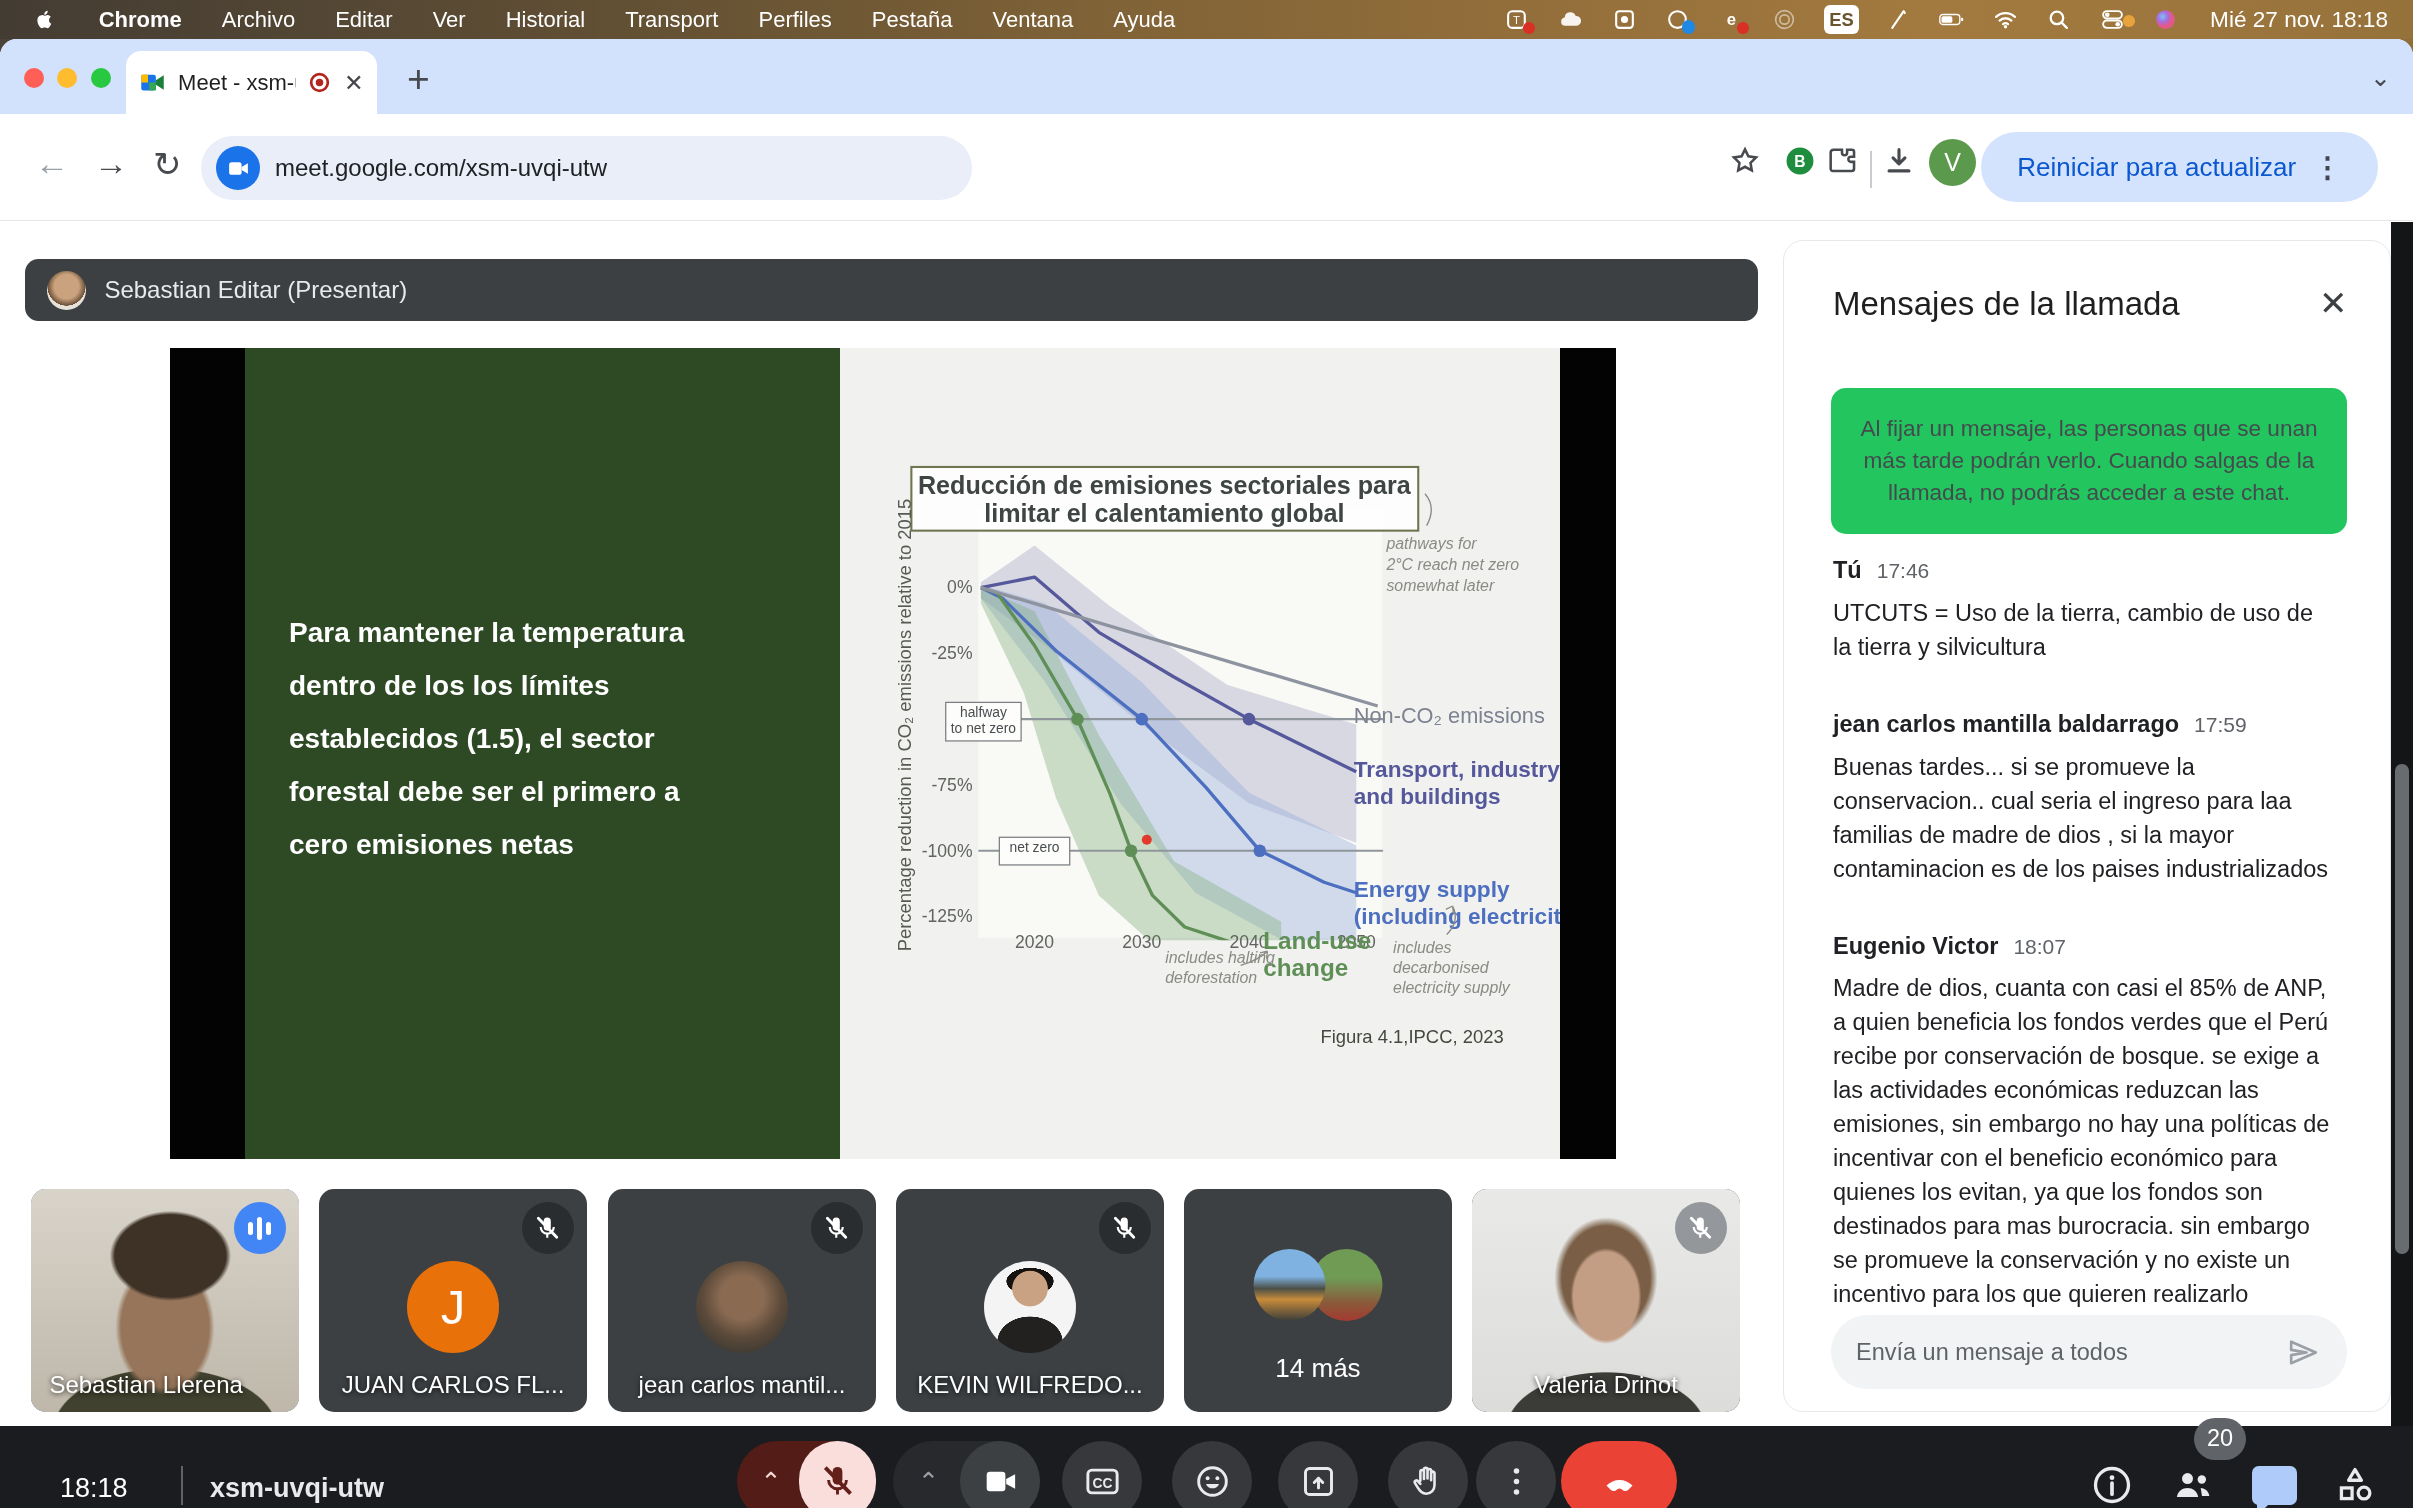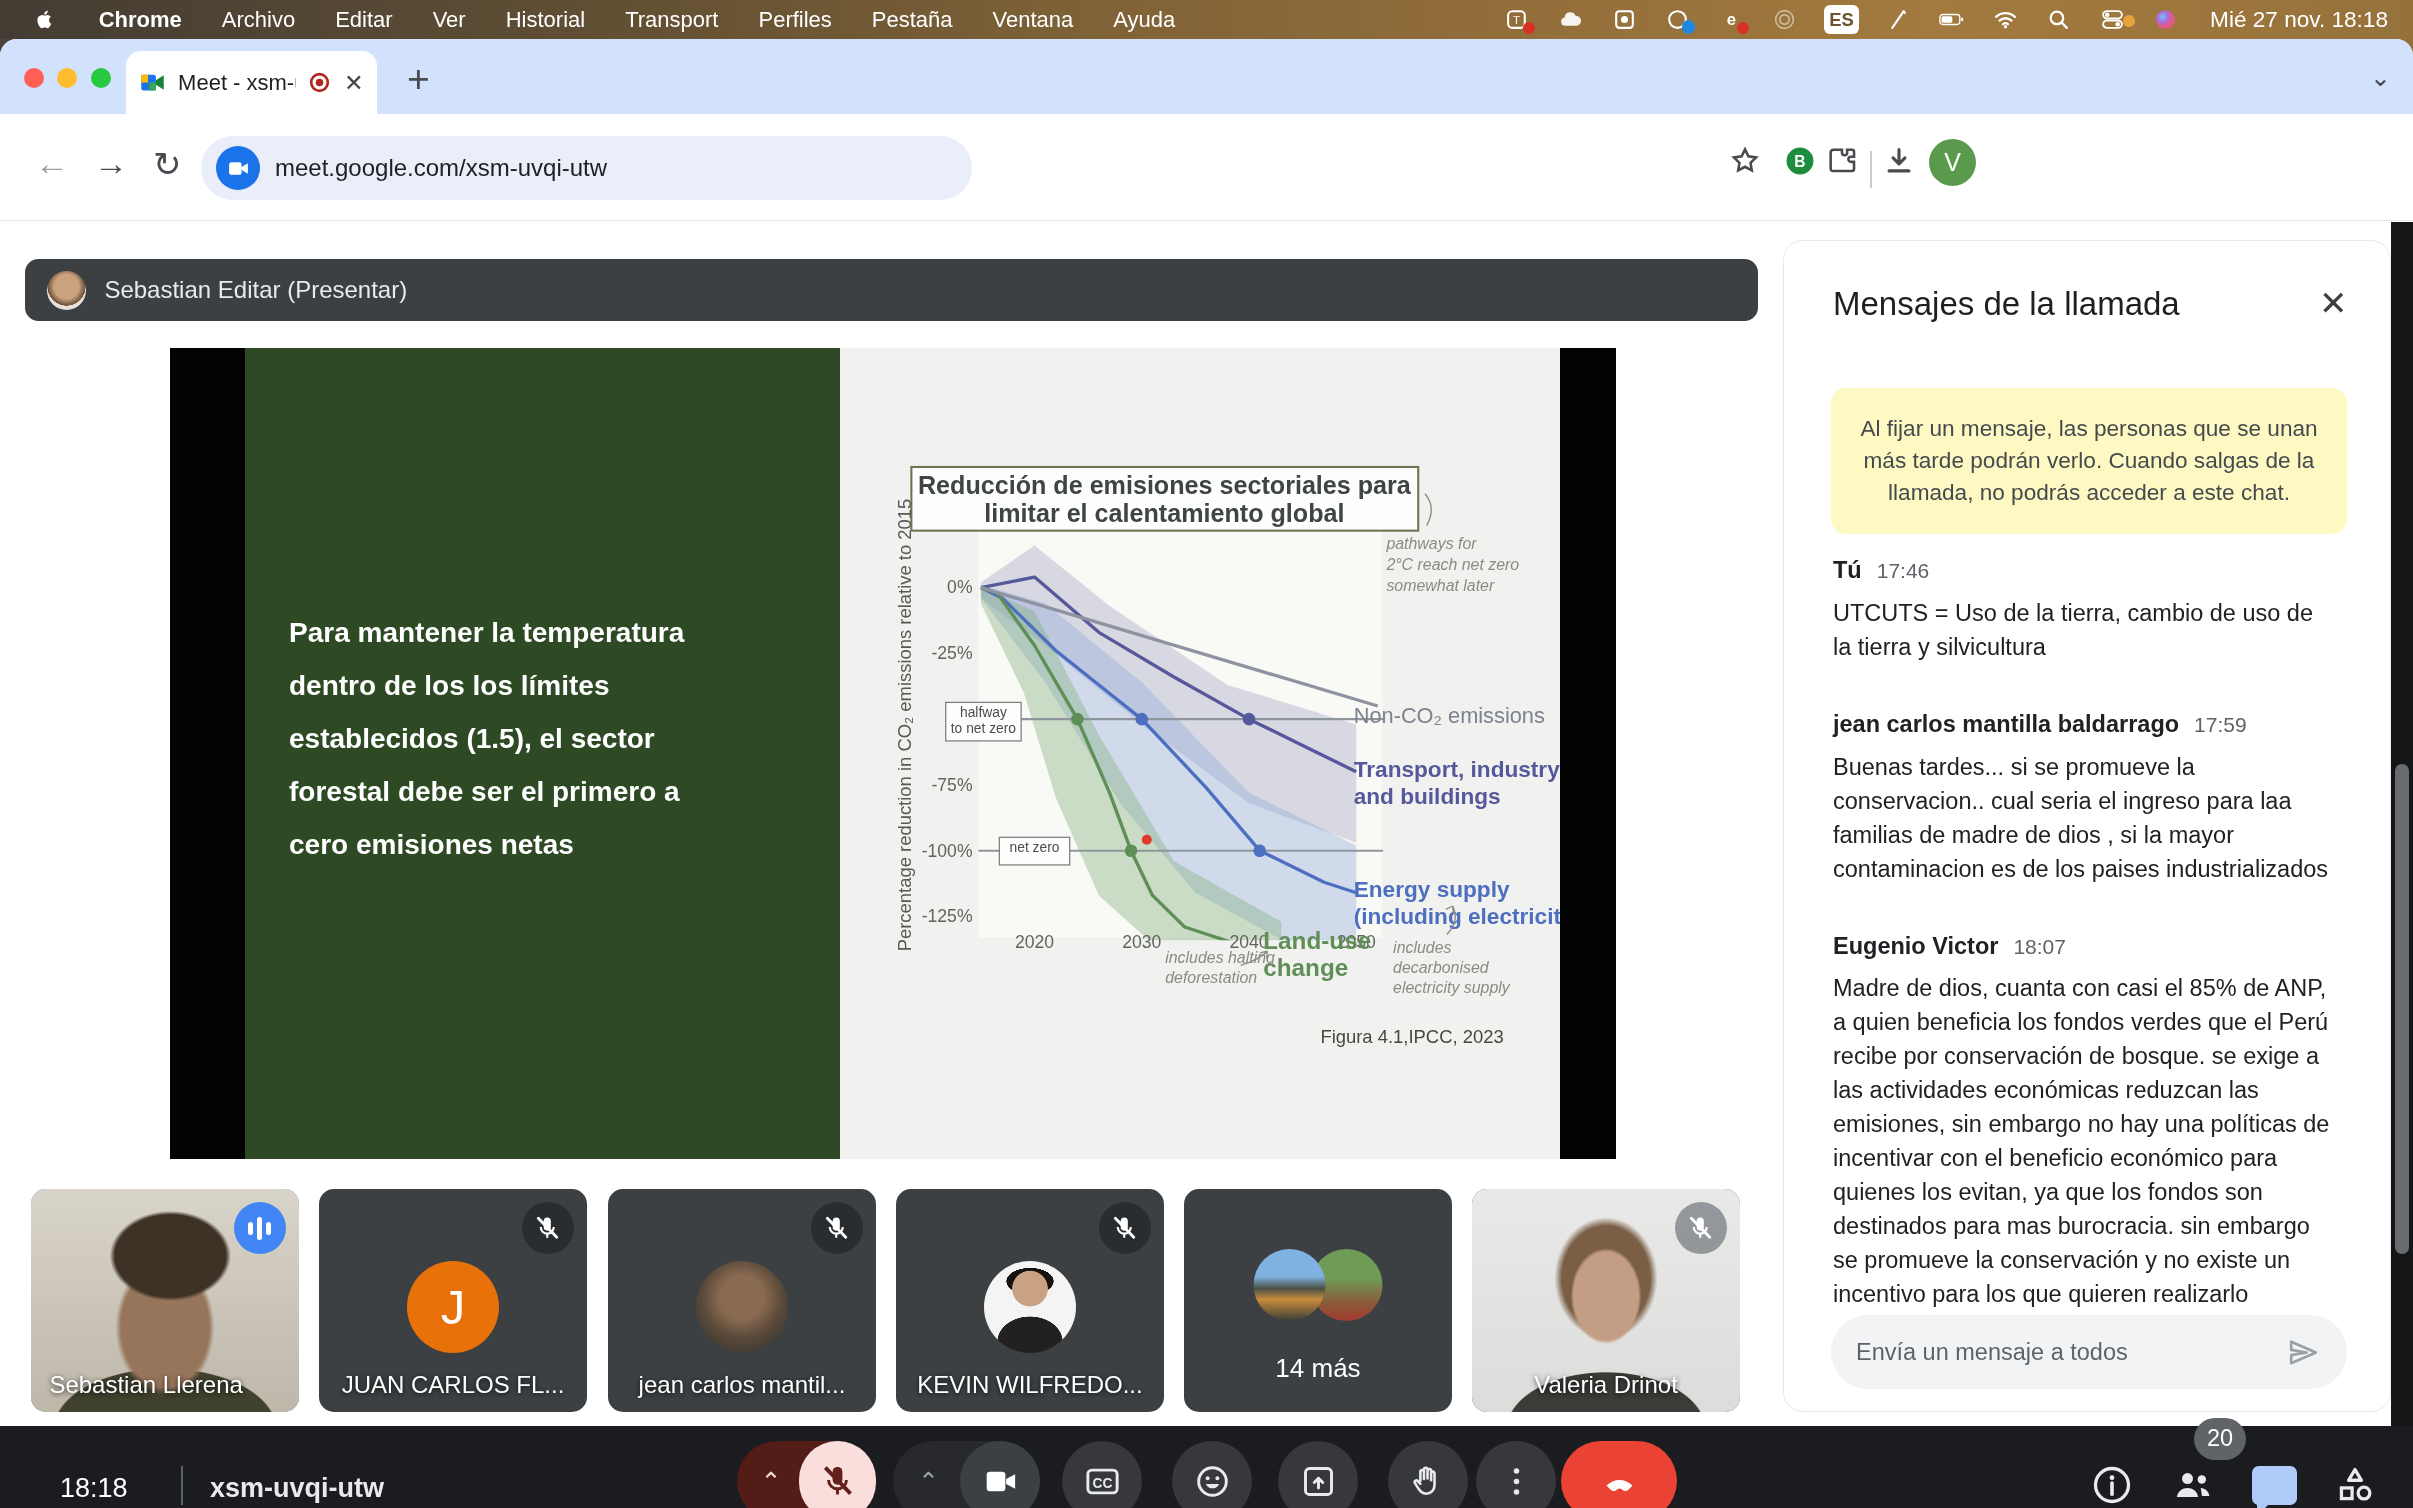--- a/index.html
+++ b/index.html
@@ -106,21 +106,21 @@
   .more-c{width:72px;height:72px;border-radius:50%;}
   .more-c.c1{background:linear-gradient(180deg,#7fb2e0 38%,#4b4f46 55%,#c78b3b 70%,#3a3d3a);z-index:1;}
   .more-c.c2{background:linear-gradient(180deg,#6f9b55 40%,#8a5a3a 75%,#a43a30);margin-left:-15px;}
   .more-label{position:absolute;top:164px;left:0;width:100%;text-align:center;color:#fff;font-size:26px;}
 
   
   #chat-panel{position:absolute;left:1783px;top:18.4px;width:608px;height:1172px;background:#fff;border:0.8px solid #e7e8ea;
     border-radius:20px;overflow:hidden;}
   #chat-title{position:absolute;left:49px;top:44px;font-size:33px;color:#1f1f1f;}
   #chat-close{position:absolute;left:535px;top:42px;font-size:34px;color:#3c4043;}
-  #chat-notice{position:absolute;left:47px;top:147px;width:516px;background:#fef9c3;border-radius:15px;
+  #chat-notice{position:absolute;left:47px;top:147px;width:516px;background:#22c55e;border-radius:15px;
     padding:25px 28.5px;font-size:22.6px;line-height:32px;color:#454a4e;text-align:center;}
   #chat-messages{position:absolute;left:49px;top:308px;width:503px;}
   .msg{margin-bottom:39px;}
   .msg-head{display:flex;align-items:baseline;gap:15px;}
   .msg-author{font-weight:bold;font-size:23.5px;color:#202124;margin-top:8px;}
   .msg-time{font-size:21px;color:#5f6368;}
   .msg-body{margin-top:11.7px;font-size:23.5px;line-height:34px;color:#202124;}
   #chat-input{position:absolute;left:47px;top:1074px;width:516px;height:74px;background:#f1f3f4;border-radius:37px;
     display:flex;align-items:center;padding:0 25px;}
   #chat-placeholder{color:#5f6368;font-size:23.5px;flex:1;}
@@ -324,20 +324,24 @@
         </svg>
     </span>
     <span class="abs" style="left:1870px;top:37px;width:1.7px;height:37px;background:#c8cbd0"></span>
     <span class="tb-ic tb-right" style="left:1882px">
       <svg viewBox="0 0 24 24">
           <path d="M12 4v10m0 0l-4.2-4.2M12 14l4.2-4.2" fill="none" stroke="#474b4f" stroke-width="2.2" stroke-linecap="round"></path>
           <path d="M5 19h14" stroke="#474b4f" stroke-width="2.2" stroke-linecap="round"></path>
         </svg>
     </span>
     <span id="avatar-v">V</span>
+    <div id="update-pill">
+      <span id="update-label">Reiniciar para actualizar</span>
+      <span id="pill-dots">⋮</span>
+    </div>
   </div>
 
   <div id="meet">
 
     <div id="presenter-bar">
       <span id="presenter-avatar"></span>
       <span id="presenter-name">Sebastian Editar (Presentar)</span>
     </div>
 
     <div id="stage">

